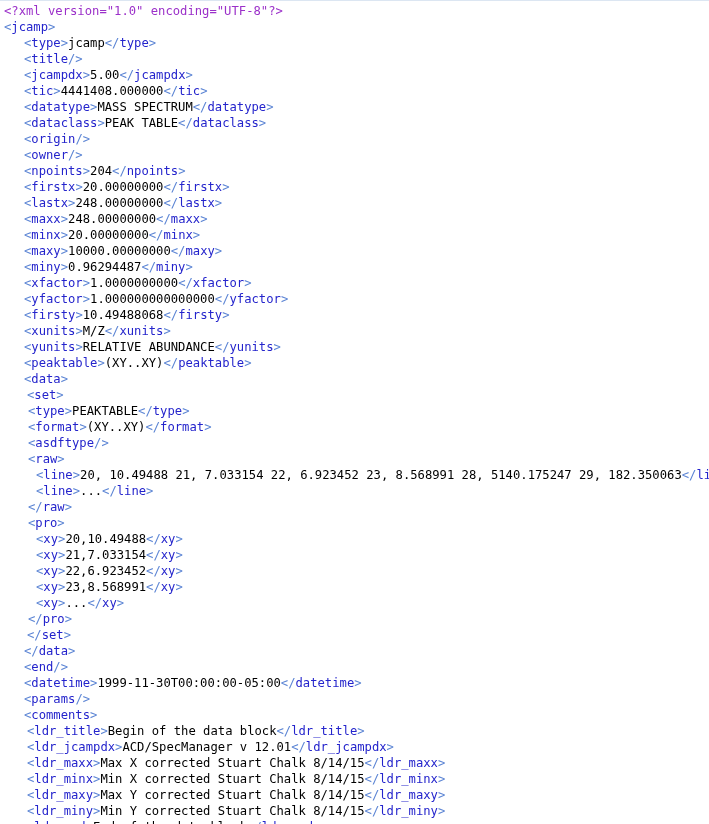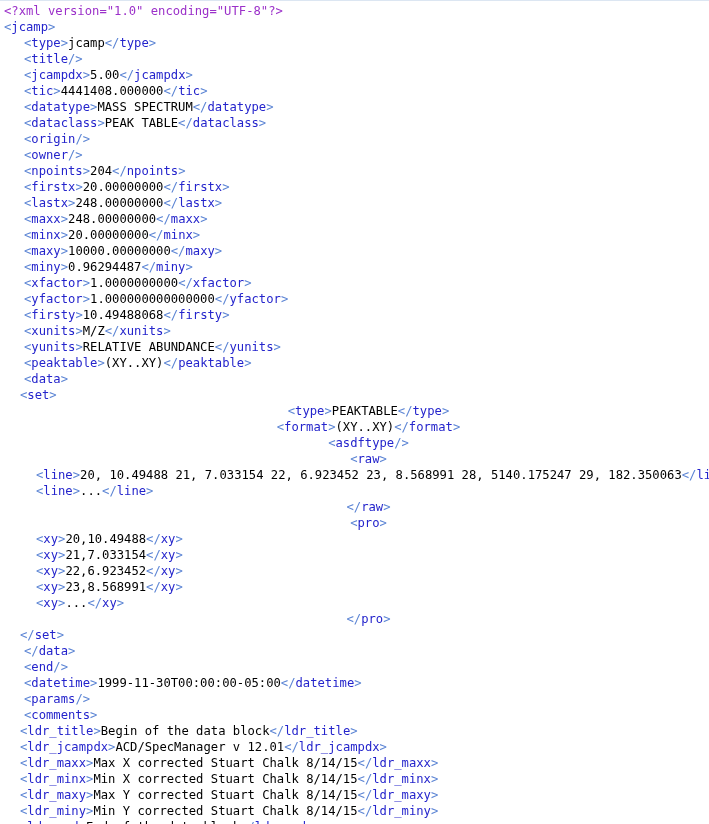--- a/index.html
+++ b/index.html
@@ -37,22 +37,22 @@
   }
 
   .ln {
     height: 16px;
     white-space: pre;
   }
 
   
   .i0 { padding-left: 4px; }
   .i1 { padding-left: 24px; }
-  .i2 { padding-left: 20px; }
-  .i3 { padding-left: 28px; text-align: center; }
+  .i2 { padding-left: 20px; margin-left: 7px; }
+  .i3 { padding-left: 28px; }
   .i4 { padding-left: 36px; }
 
   
   .decl   { color: #9b30c9; }           
   .brk    { color: #5b84d4; }           
   .tag    { color: #2424cc; }           
   .txt    { color: #000000; }           
 </style>
 </head>
 <body>

